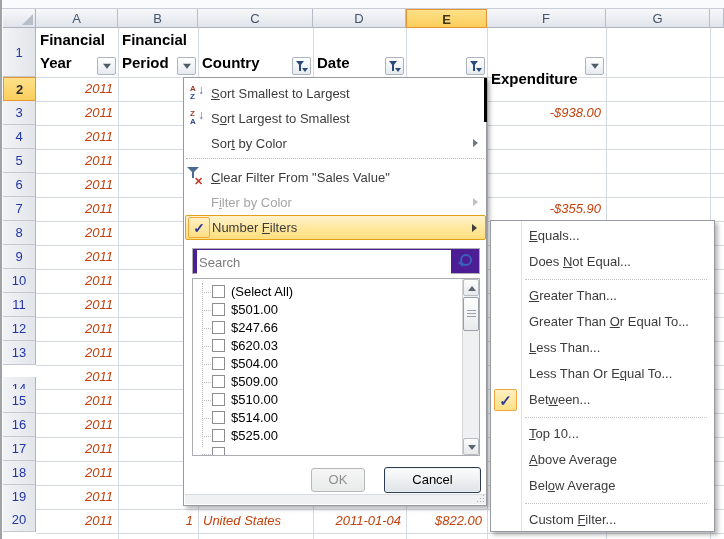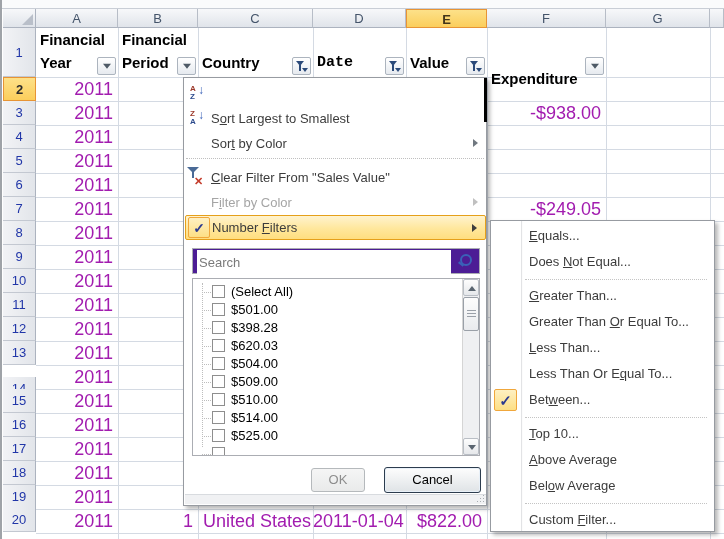--- a/index.html
+++ b/index.html
@@ -17,21 +17,21 @@
     background:linear-gradient(90deg,#F2F3F6,#E2E5EA);border-right:1px solid #ACB3BF;border-bottom:1px solid #C3C8D1;box-sizing:border-box;}
   .rowhdr.sel{background:linear-gradient(#FDE189,#FBCE5C);border:1px solid #E79435;color:#2B2B2B;font-weight:bold;}
   #corner{left:3px;top:9px;width:33px;height:19px;background:linear-gradient(#F7F8FA,#E0E4EA);
     border-right:1px solid #ACB3BF;border-bottom:1px solid #ACB3BF;box-sizing:border-box;}
   #corner .tri{position:absolute;right:2px;bottom:2px;width:0;height:0;
     border-left:11px solid transparent;border-bottom:11px solid #B9BFC9;}
   
   .gl-v{width:1px;background:#D4DAE3;top:28px;height:511px;}
   .gl-h{height:1px;background:#D4DAE3;left:36px;width:688px;}
   
-  .cell{font-size:18px;color:#a21caf;line-height:24px;height:24px;overflow:hidden;white-space:nowrap;box-sizing:border-box;}
+  .cell{font-size:13px;color:#c2410c;line-height:24px;height:24px;overflow:hidden;white-space:nowrap;box-sizing:border-box;font-style:italic;}
   .cell.r{text-align:right;padding-right:5px;}
   .cell.l{text-align:left;padding-left:5px;}
   .hcell{box-sizing:border-box;padding:2px 0 2px 4px;font-weight:bold;font-size:15px;color:#000;
     display:flex;flex-direction:column;justify-content:flex-end;line-height:23px;}
   
   .fbtn{position:absolute;width:19px;height:18px;background:linear-gradient(#FFFFFF,#E6EAEF);
     border:1px solid #ACB4BE;box-sizing:border-box;border-radius:2px;}
   .fbtn .da{position:absolute;left:50%;top:50%;transform:translate(-50%,-45%);width:0;height:0;
     border-left:4px solid transparent;border-right:4px solid transparent;border-top:5px solid #4E5A66;}
   .fbtn .fun{position:absolute;left:3px;top:3px;width:0;height:0;
@@ -186,29 +186,28 @@
       <div class="fbtn" style="left: 177px; top: 57px;">
         <div class="da"></div>
       </div>
       <div class="abs hcell" style="left: 198px; top: 28px; width: 114px; height: 48px;">
         <span>Country</span>
       </div>
       <div class="fbtn" style="left: 292px; top: 57px;">
         <div class="fun"></div>
         <div class="mini"></div>
       </div>
-      <div class="abs hcell" style="left: 313px; top: 28px; width: 92px; height: 48px; font-family: Liberation Mono, monospace;">
+      <div class="abs hcell" style="left: 313px; top: 28px; width: 92px; height: 48px;">
         <span>Date</span>
       </div>
       <div class="fbtn" style="left: 385px; top: 57px;">
         <div class="fun"></div>
         <div class="mini"></div>
       </div>
       <div class="abs hcell" style="left: 406px; top: 28px; width: 80px; height: 48px;">
-        <span>Value</span>
       </div>
       <div class="fbtn" style="left: 466px; top: 57px;">
         <div class="fun"></div>
         <div class="mini"></div>
       </div>
       <div class="abs hcell" style="left: 487px; top: 28px; width: 118px; height: 64px;">
         <span>Expenditure</span>
       </div>
       <div class="fbtn" style="left: 585px; top: 57px;">
         <div class="da"></div>
@@ -226,37 +225,38 @@
       <div class="abs cell r" style="left: 36px; top: 317px; width: 82px;">2011</div>
       <div class="abs cell r" style="left: 36px; top: 341px; width: 82px;">2011</div>
       <div class="abs cell r" style="left: 36px; top: 365px; width: 82px;">2011</div>
       <div class="abs cell r" style="left: 36px; top: 389px; width: 82px;">2011</div>
       <div class="abs cell r" style="left: 36px; top: 413px; width: 82px;">2011</div>
       <div class="abs cell r" style="left: 36px; top: 437px; width: 82px;">2011</div>
       <div class="abs cell r" style="left: 36px; top: 461px; width: 82px;">2011</div>
       <div class="abs cell r" style="left: 36px; top: 485px; width: 82px;">2011</div>
       <div class="abs cell r" style="left: 36px; top: 509px; width: 82px;">2011</div>
       <div class="abs cell r" style="left: 487px; top: 101px; width: 119px;">-$938.00</div>
-      <div class="abs cell r" style="left: 487px; top: 197px; width: 119px;">-$249.05</div>
+      <div class="abs cell r" style="left: 487px; top: 197px; width: 119px;">-$355.90</div>
       <div class="abs cell r" style="left: 118px; top: 509px; width: 80px;">1</div>
       <div class="abs cell l" style="left: 198px; top: 509px; width: 115px;">United States</div>
       <div class="abs cell r" style="left: 313px; top: 509px; width: 93px;">2011-01-04</div>
       <div class="abs cell r" style="left: 406px; top: 509px; width: 81px;">$822.00</div>
     </div>
 
   <div class="abs" id="sel-frag"></div>
 
   <div class="abs" id="panel">
     <div id="menu-items">
         <div class="mi" style="top: 3px;">
           <div class="gico srt">
             <span class="t">A</span>
             <span class="b">Z</span>
             <span class="ar">↓</span>
           </div>
+          <div class="txt"><span></span><span class="key">S</span><span>ort Smallest to Largest</span></div>
         </div>
         <div class="mi" style="top: 28px;">
           <div class="gico srt">
             <span class="t">Z</span>
             <span class="b">A</span>
             <span class="ar">↓</span>
           </div>
           <div class="txt"><span>S</span><span class="key">o</span><span>rt Largest to Smallest</span></div>
         </div>
         <div class="mi" style="top: 53px;">
@@ -295,21 +295,21 @@
             <div class="lab">(Select All)</div>
           </div>
           <div class="vitem" style="top: 22px;">
             <div class="dot"></div>
             <div class="cb"></div>
             <div class="lab">$501.00</div>
           </div>
           <div class="vitem" style="top: 40px;">
             <div class="dot"></div>
             <div class="cb"></div>
-            <div class="lab">$398.28</div>
+            <div class="lab">$247.66</div>
           </div>
           <div class="vitem" style="top: 58px;">
             <div class="dot"></div>
             <div class="cb"></div>
             <div class="lab">$620.03</div>
           </div>
           <div class="vitem" style="top: 76px;">
             <div class="dot"></div>
             <div class="cb"></div>
             <div class="lab">$504.00</div>

